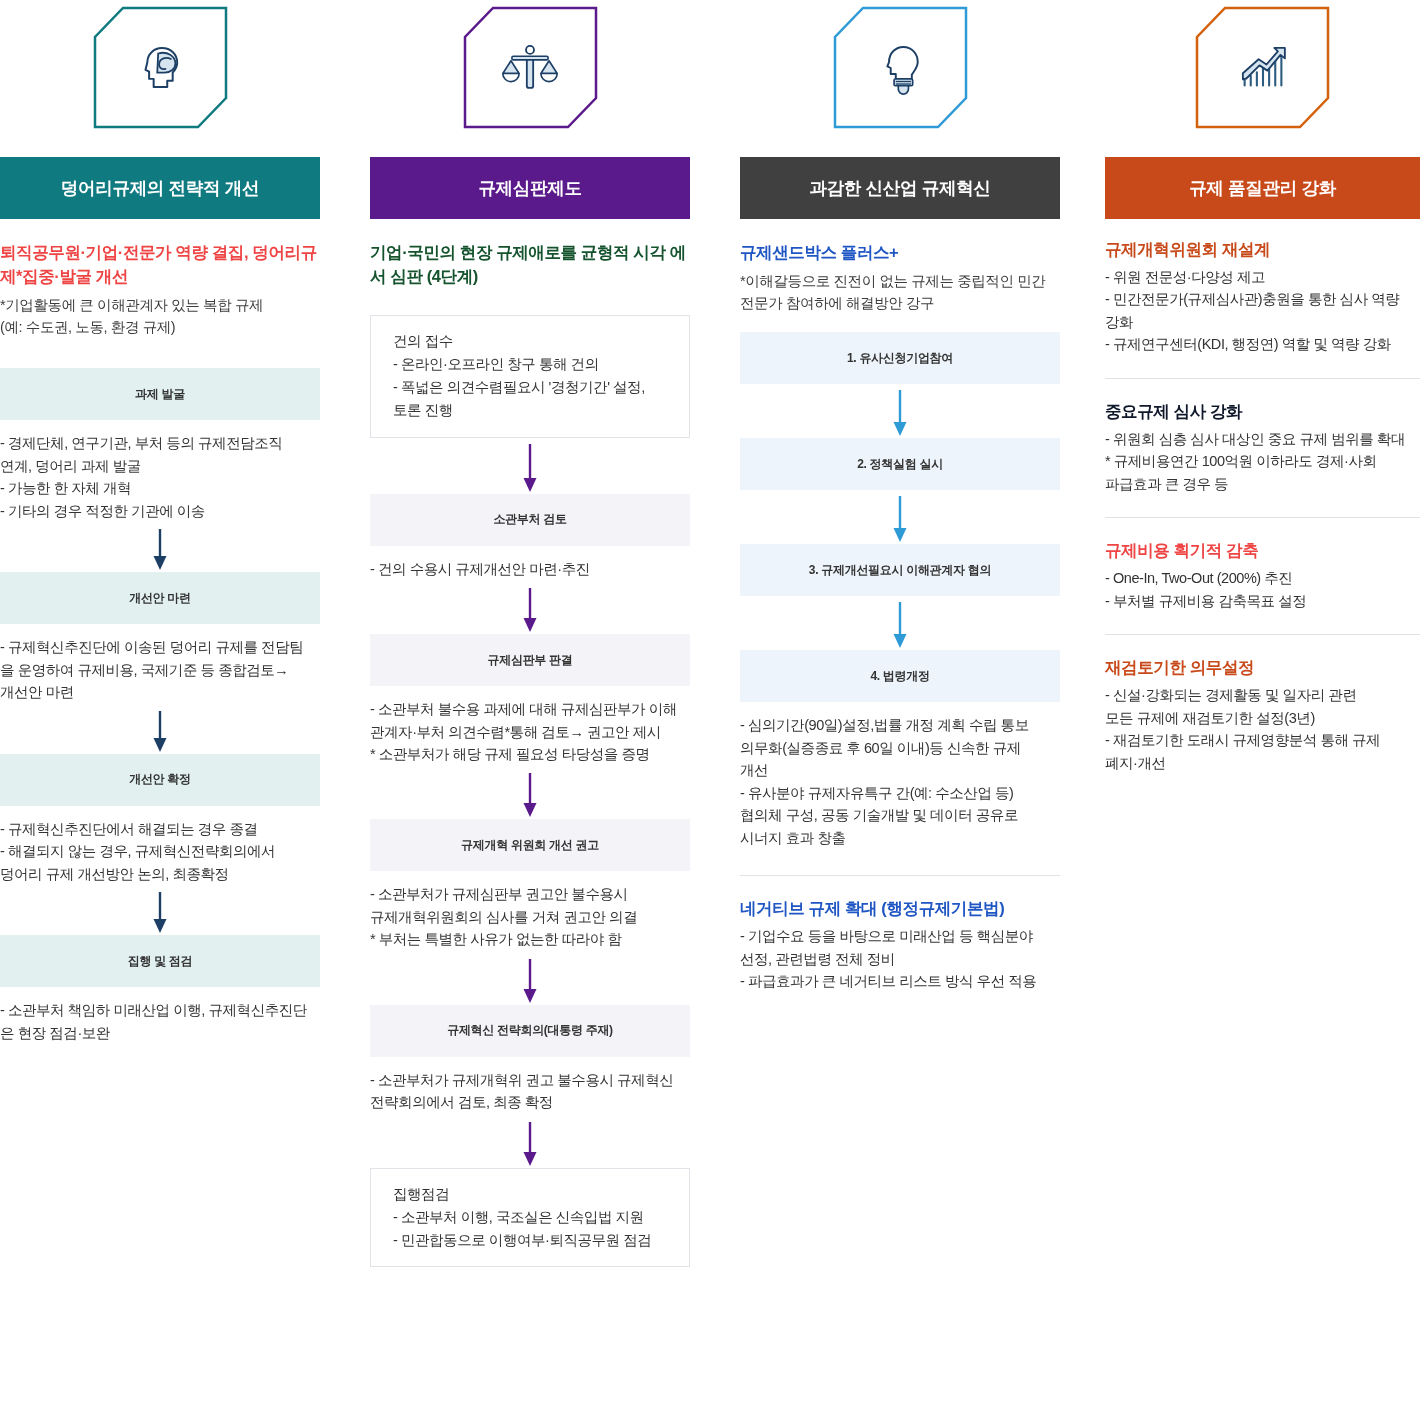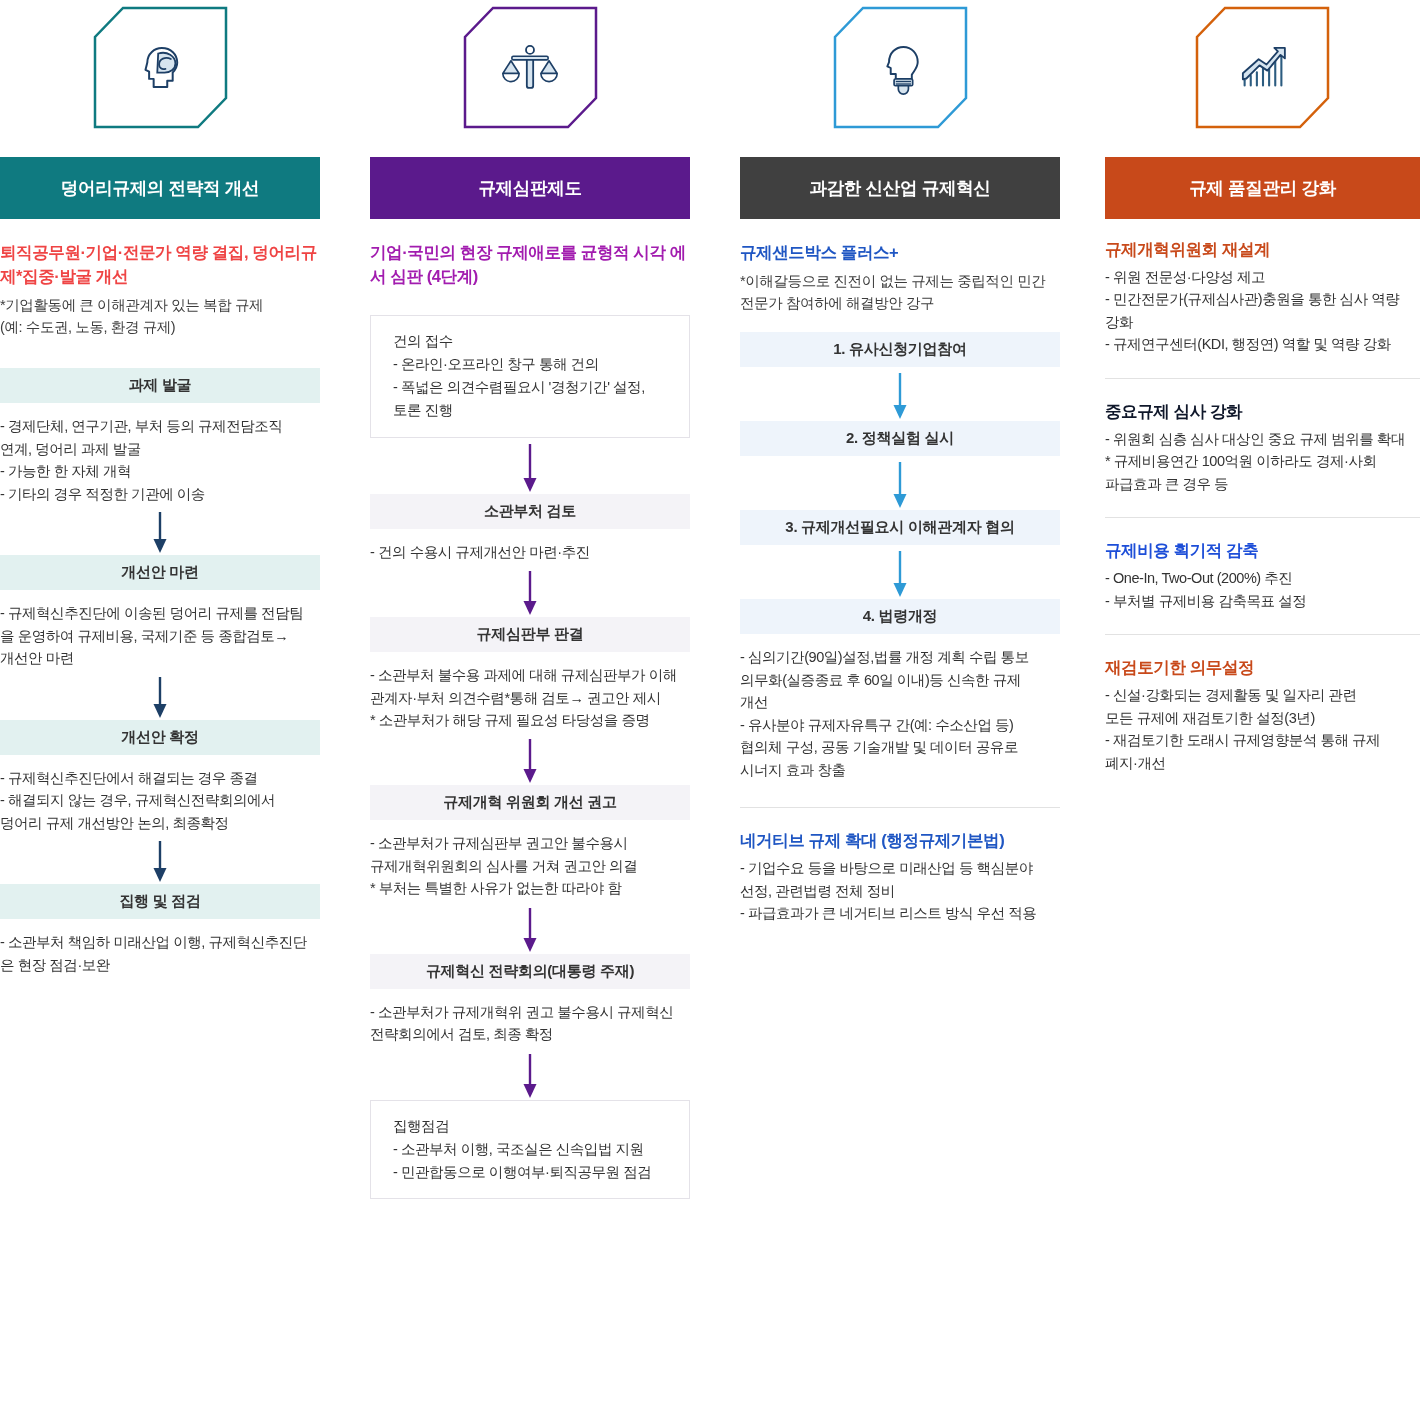--- a/index.html
+++ b/index.html
@@ -60,23 +60,23 @@
     font-size: 14.5px;
     font-weight: normal;
     color: #3c3c3c;
     line-height: 1.5;
     letter-spacing: -0.4px;
     white-space: pre-line;
   }
 
   
   .step-band {
-    height: 35px;
+    height: 52px;
     display: flex; align-items: center; justify-content: center;
-    font-size: 15px;
+    font-size: 12px;
     font-weight: bold;
     color: #333333;
     letter-spacing: -0.3px;
   }
   .band-teal { background: #e2f1f0; }
   .band-grey { background: #f4f3f7; }
   .band-blue { background: #eef4fb; }
 
   
   .body-text {
@@ -198,21 +198,21 @@
         <rect x="12" y="19" width="40" height="4" rx="1.6" fill="#d6e4ef" stroke="#1d3f66" stroke-width="1.8"></rect>
         <path d="M11 24 L20 38 L2 38 Z" fill="#d6e4ef" stroke="#1d3f66" stroke-width="1.8" stroke-linejoin="round"></path>
         <path d="M53 24 L62 38 L44 38 Z" fill="#d6e4ef" stroke="#1d3f66" stroke-width="1.8" stroke-linejoin="round"></path>
         <path d="M2 38 a9 9 0 0 0 18 0" fill="none" stroke="#1d3f66" stroke-width="1.8"></path>
         <path d="M44 38 a9 9 0 0 0 18 0" fill="none" stroke="#1d3f66" stroke-width="1.8"></path>
       </svg>
     </div>
 
     <div class="cat-header" style="background:#5b1a8c;">규제심판제도</div>
 
-    <div class="lead" style="color:#a21caf;">기업·국민의 현장 규제애로를 균형적 시각
+    <div class="lead" style="color:#14532d;">기업·국민의 현장 규제애로를 균형적 시각
 에서 심판 (4단계)</div>
 
     <div style="height:26px"></div>
     <div class="box-block">건의 접수
  - 온라인·오프라인 창구 통해 건의
  - 폭넓은 의견수렴필요시 '경청기간' 설정,
    토론 진행</div>
 
     <div class="arrow-wrap">
       <svg class="arrow" width="16" height="56" viewBox="0 0 16 56">
@@ -367,21 +367,21 @@
 
     <hr class="divider hr-gap-top hr-gap-bottom">
 
     <div class="sec-title" style="color:#0f172a;">중요규제 심사 강화</div>
     <div class="body-text">- 위원회 심층 심사 대상인 중요 규제 범위를 확대
 * 규제비용연간 100억원 이하라도 경제·사회
    파급효과 큰 경우 등</div>
 
     <hr class="divider hr-gap-top hr-gap-bottom">
 
-    <div class="sec-title" style="color:#1d4ed8;">규제비용 획기적 감축</div>
+    <div class="sec-title" style="color:#ef4444;">규제비용 획기적 감축</div>
     <div class="body-text">- One-In, Two-Out (200%) 추진
 - 부처별 규제비용 감축목표 설정</div>
 
     <hr class="divider hr-gap-top hr-gap-bottom">
 
     <div class="sec-title" style="color:#c8491a;">재검토기한 의무설정</div>
     <div class="body-text">- 신설·강화되는 경제활동 및 일자리 관련
    모든 규제에 재검토기한 설정(3년)
 - 재검토기한 도래시 규제영향분석 통해 규제
    폐지·개선</div>

